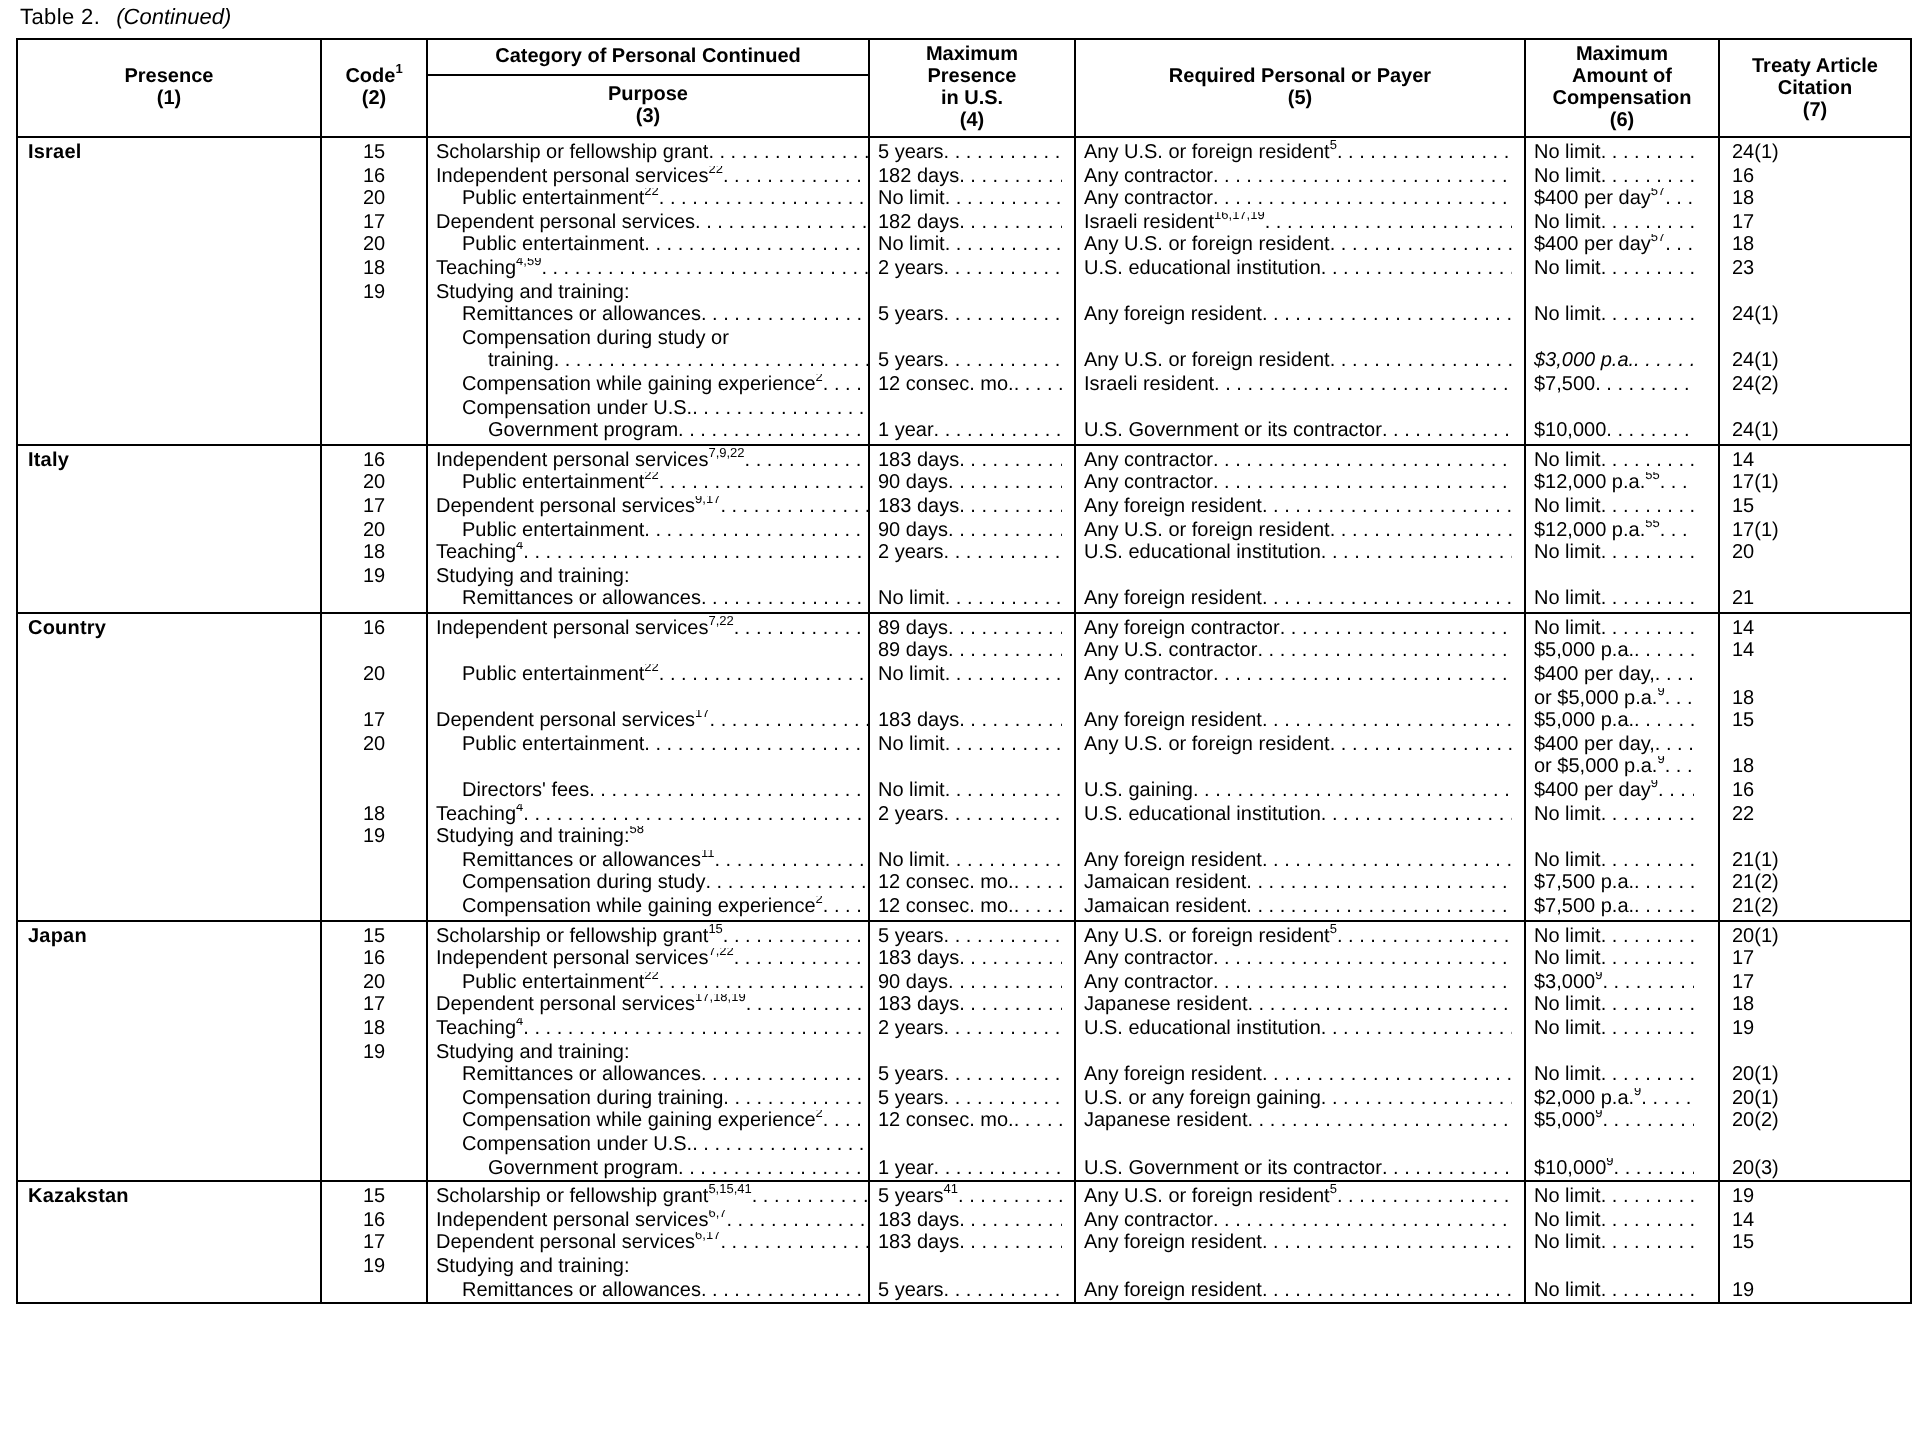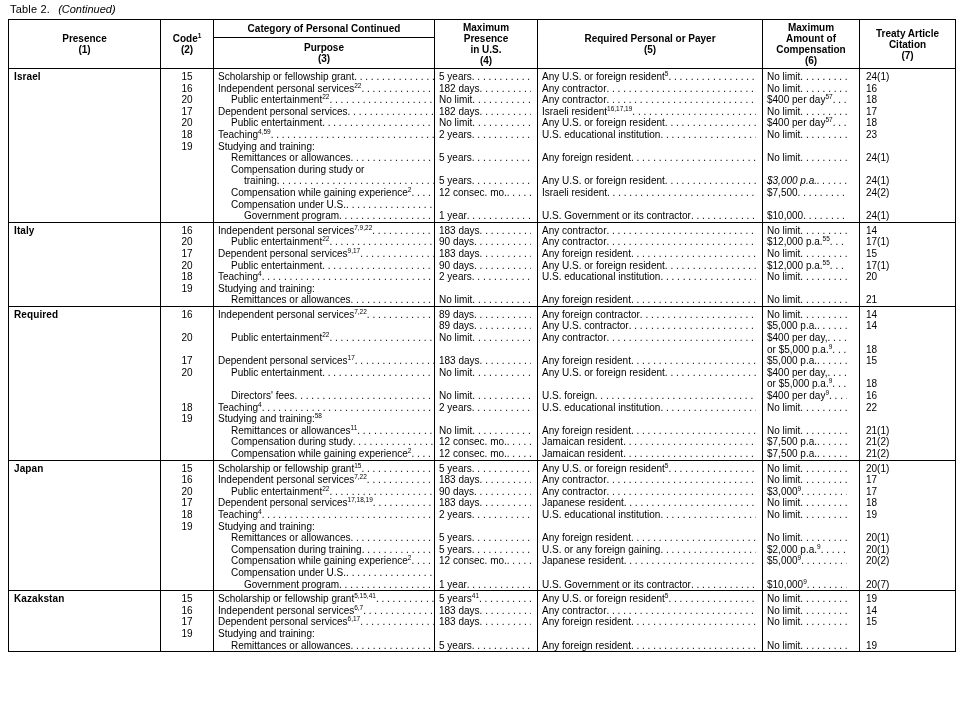--- a/index.html
+++ b/index.html
@@ -631,21 +631,21 @@
           <div class="cellflex pad-r12" style="padding-left: 4px;">
             <span class="txt">No limit</span>
             <span class="ldr"></span>
           </div>
         </td>
         <td class="bl c7-cell">21</td>
       </tr>
     </tbody>
     <tbody>
       <tr>
-        <td class="c-country" rowspan="13">Required</td>
+        <td class="c-country" rowspan="13">Country</td>
         <td class="c-code bl">16</td>
         <td class="bl">
           <div class="cellflex" style="padding-left: 4px;">
             <span class="txt">Independent personal services<sup>7,22</sup></span>
             <span class="ldr"></span>
           </div>
         </td>
         <td class="bl">
           <div class="cellflex pad-r6" style="padding-left: 4px;">
             <span class="txt">89 days</span>
@@ -836,21 +836,21 @@
           </div>
         </td>
         <td class="bl">
           <div class="cellflex pad-r6" style="padding-left: 4px;">
             <span class="txt">No limit</span>
             <span class="ldr"></span>
           </div>
         </td>
         <td class="bl">
           <div class="cellflex pad-r6" style="padding-left: 4px;">
-            <span class="txt">U.S. foreign</span>
+            <span class="txt">U.S. gaining</span>
             <span class="ldr"></span>
           </div>
         </td>
         <td class="bl">
           <div class="cellflex pad-r12" style="padding-left: 4px;">
             <span class="txt">$400 per day<sup>9</sup></span>
             <span class="ldr"></span>
           </div>
         </td>
         <td class="bl c7-cell">16</td>
@@ -1286,21 +1286,21 @@
             <span class="txt">U.S. Government or its contractor</span>
             <span class="ldr"></span>
           </div>
         </td>
         <td class="bl">
           <div class="cellflex pad-r12" style="padding-left: 4px;">
             <span class="txt">$10,000<sup>9</sup></span>
             <span class="ldr"></span>
           </div>
         </td>
-        <td class="bl c7-cell">20(7)</td>
+        <td class="bl c7-cell">20(3)</td>
       </tr>
     </tbody>
     <tbody>
       <tr>
         <td class="c-country" rowspan="5">Kazakstan</td>
         <td class="c-code bl">15</td>
         <td class="bl">
           <div class="cellflex" style="padding-left: 4px;">
             <span class="txt">Scholarship or fellowship grant<sup>5,15,41</sup></span>
             <span class="ldr"></span>

